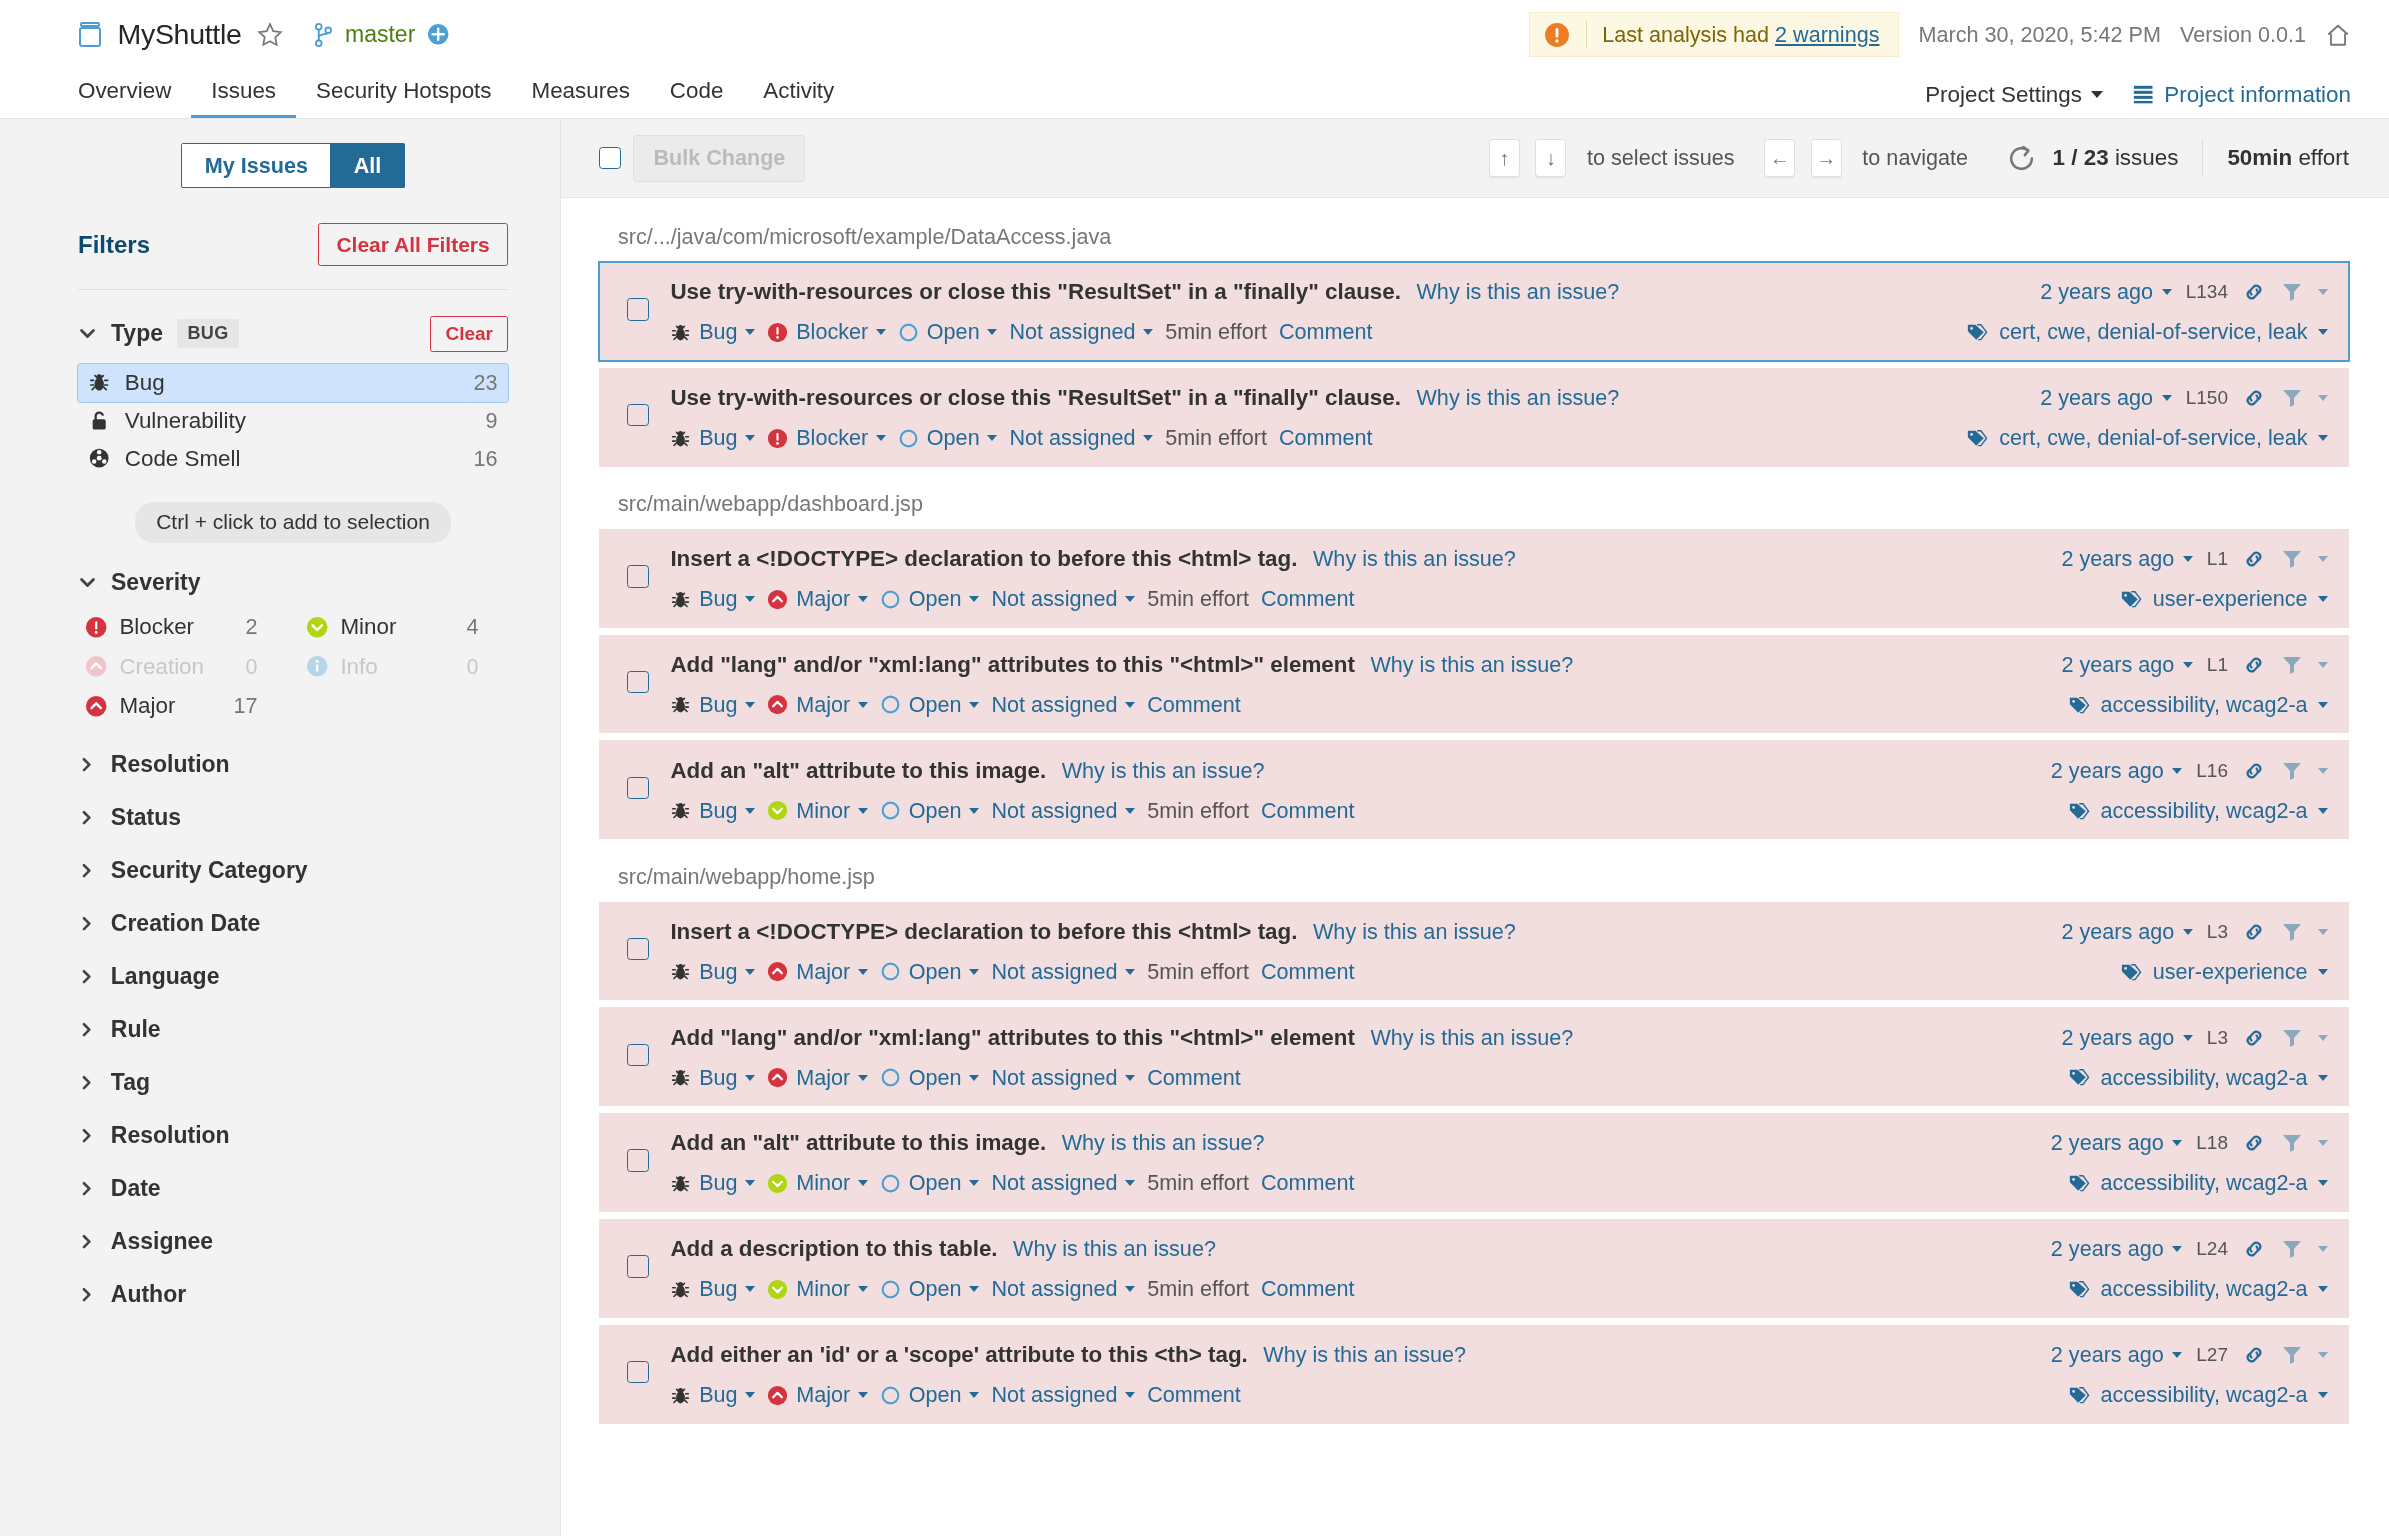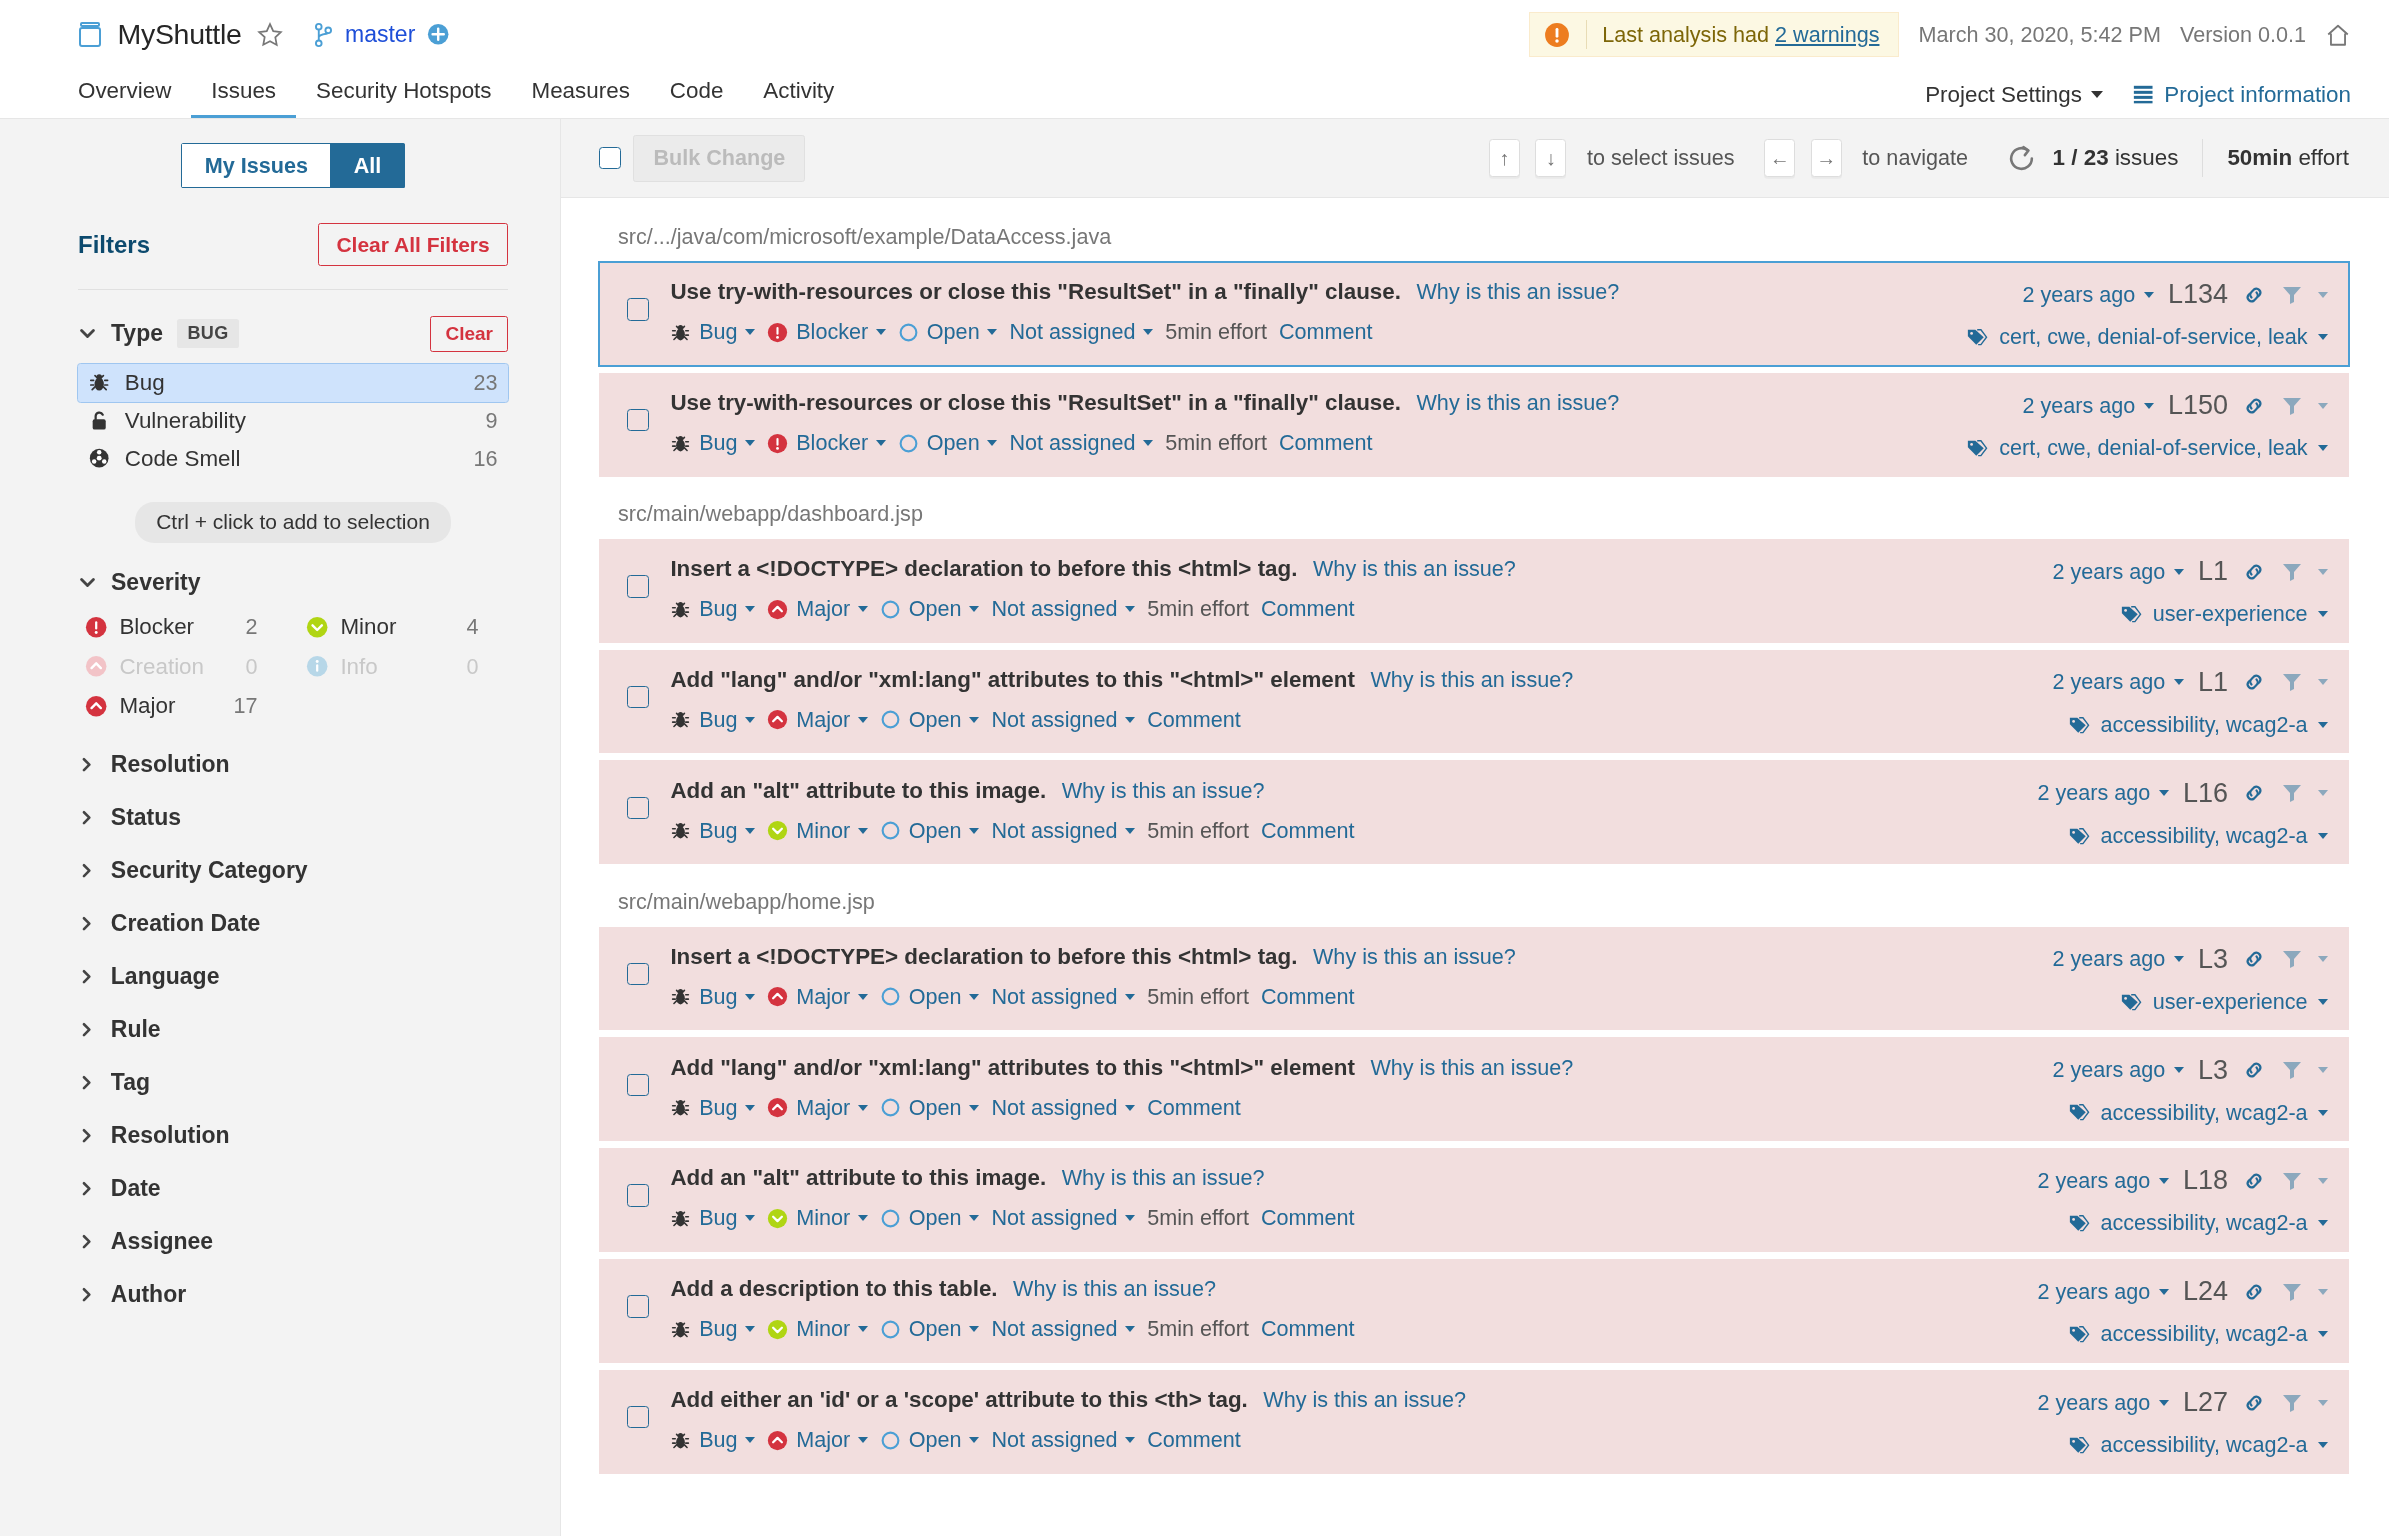--- a/index.html
+++ b/index.html
@@ -18,21 +18,21 @@
     display: flex; align-items: center;
     padding: 0 38px 0 78px;
     position: relative;
   }
   .proj-block { display: flex; align-items: center; gap: 15.5px; }
   .proj-icon { color: #4b9fd5; display:flex; }
   .proj-name { font-size: 28.5px; color: #262626; font-weight: 400; letter-spacing:-0.3px;}
   .star-icon { color: #777; display:flex; }
   .branch-block { display: flex; align-items: center; gap: 12px; margin-left: 31px; }
   .branch-icon { color: #4b9fd5; display:flex; }
-  .branch-name { font-size: 23px; color: #1d4ed8; }
+  .branch-name { font-size: 23px; color: #4d7c0f; }
   .branch-plus { color:#4b9fd5; display:flex; }
 
   .topbar-right { margin-left: auto; display: flex; align-items: center; gap: 19px; }
   .warnbox {
     background: #fcf8e3;
     border: 0.9px solid #faebcc;
     display: flex; align-items: center;
     height: 45px;
     padding: 0 19px 0 14px;
     gap: 15.5px;
@@ -206,21 +206,21 @@
   .why { font-size:21.6px; color:#236a97; cursor:pointer; white-space:nowrap;}
   .issue-row2 { display:flex; align-items:center; gap:12px; margin-top:14px; flex-wrap:nowrap;}
   .meta-chip { display:flex; align-items:center; gap:7.8px; font-size:21.6px; color:#236a97; cursor:pointer; white-space:nowrap;}
   .meta-chip.plain { color:#555; cursor:default; }
   .ico { display:flex; align-items:center; flex-shrink:0;}
 
   .issue-right { display:flex; flex-direction:column; align-items:flex-end; justify-content:flex-start; margin-left:22.4px; flex-shrink:0;}
   .right-row1 { display:flex; align-items:center; gap:14px; }
   .right-row2 { display:flex; align-items:center; gap:10.4px; margin-top:14px; }
   .ago { font-size:21.6px; color:#236a97; display:flex; align-items:center; gap:8.6px; cursor:pointer;}
-  .lineno { font-size:27px; color:#555; }
+  .lineno { font-size:19px; color:#555; }
   .link-ico { color:#236a97; display:flex; cursor:pointer;}
   .filter-ico { color:#8ca8bd; display:flex; cursor:pointer;}
   .tag-ico { color:#236a97; display:flex;}
   .tags { font-size:21.6px; color:#236a97; cursor:pointer;}
 </style>
 </head>
 <body>
 
 <div class="topbar">
   <div class="proj-block">

